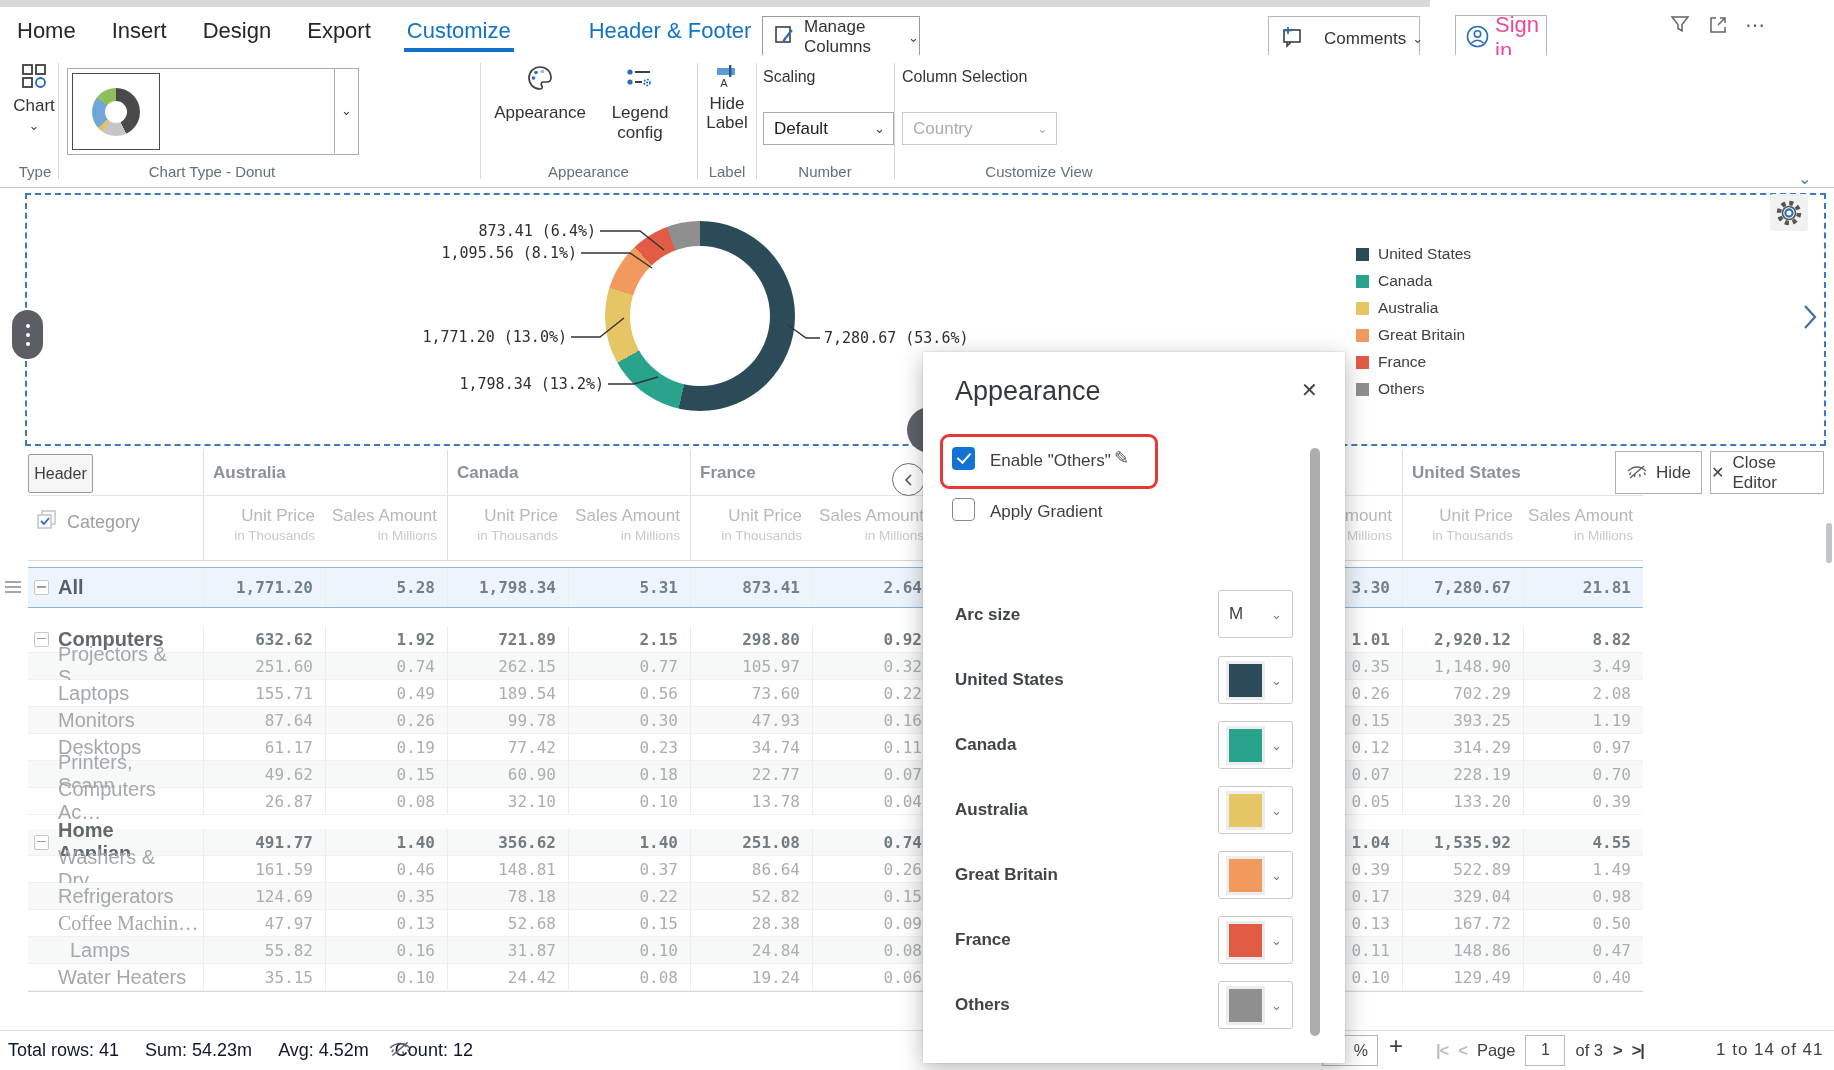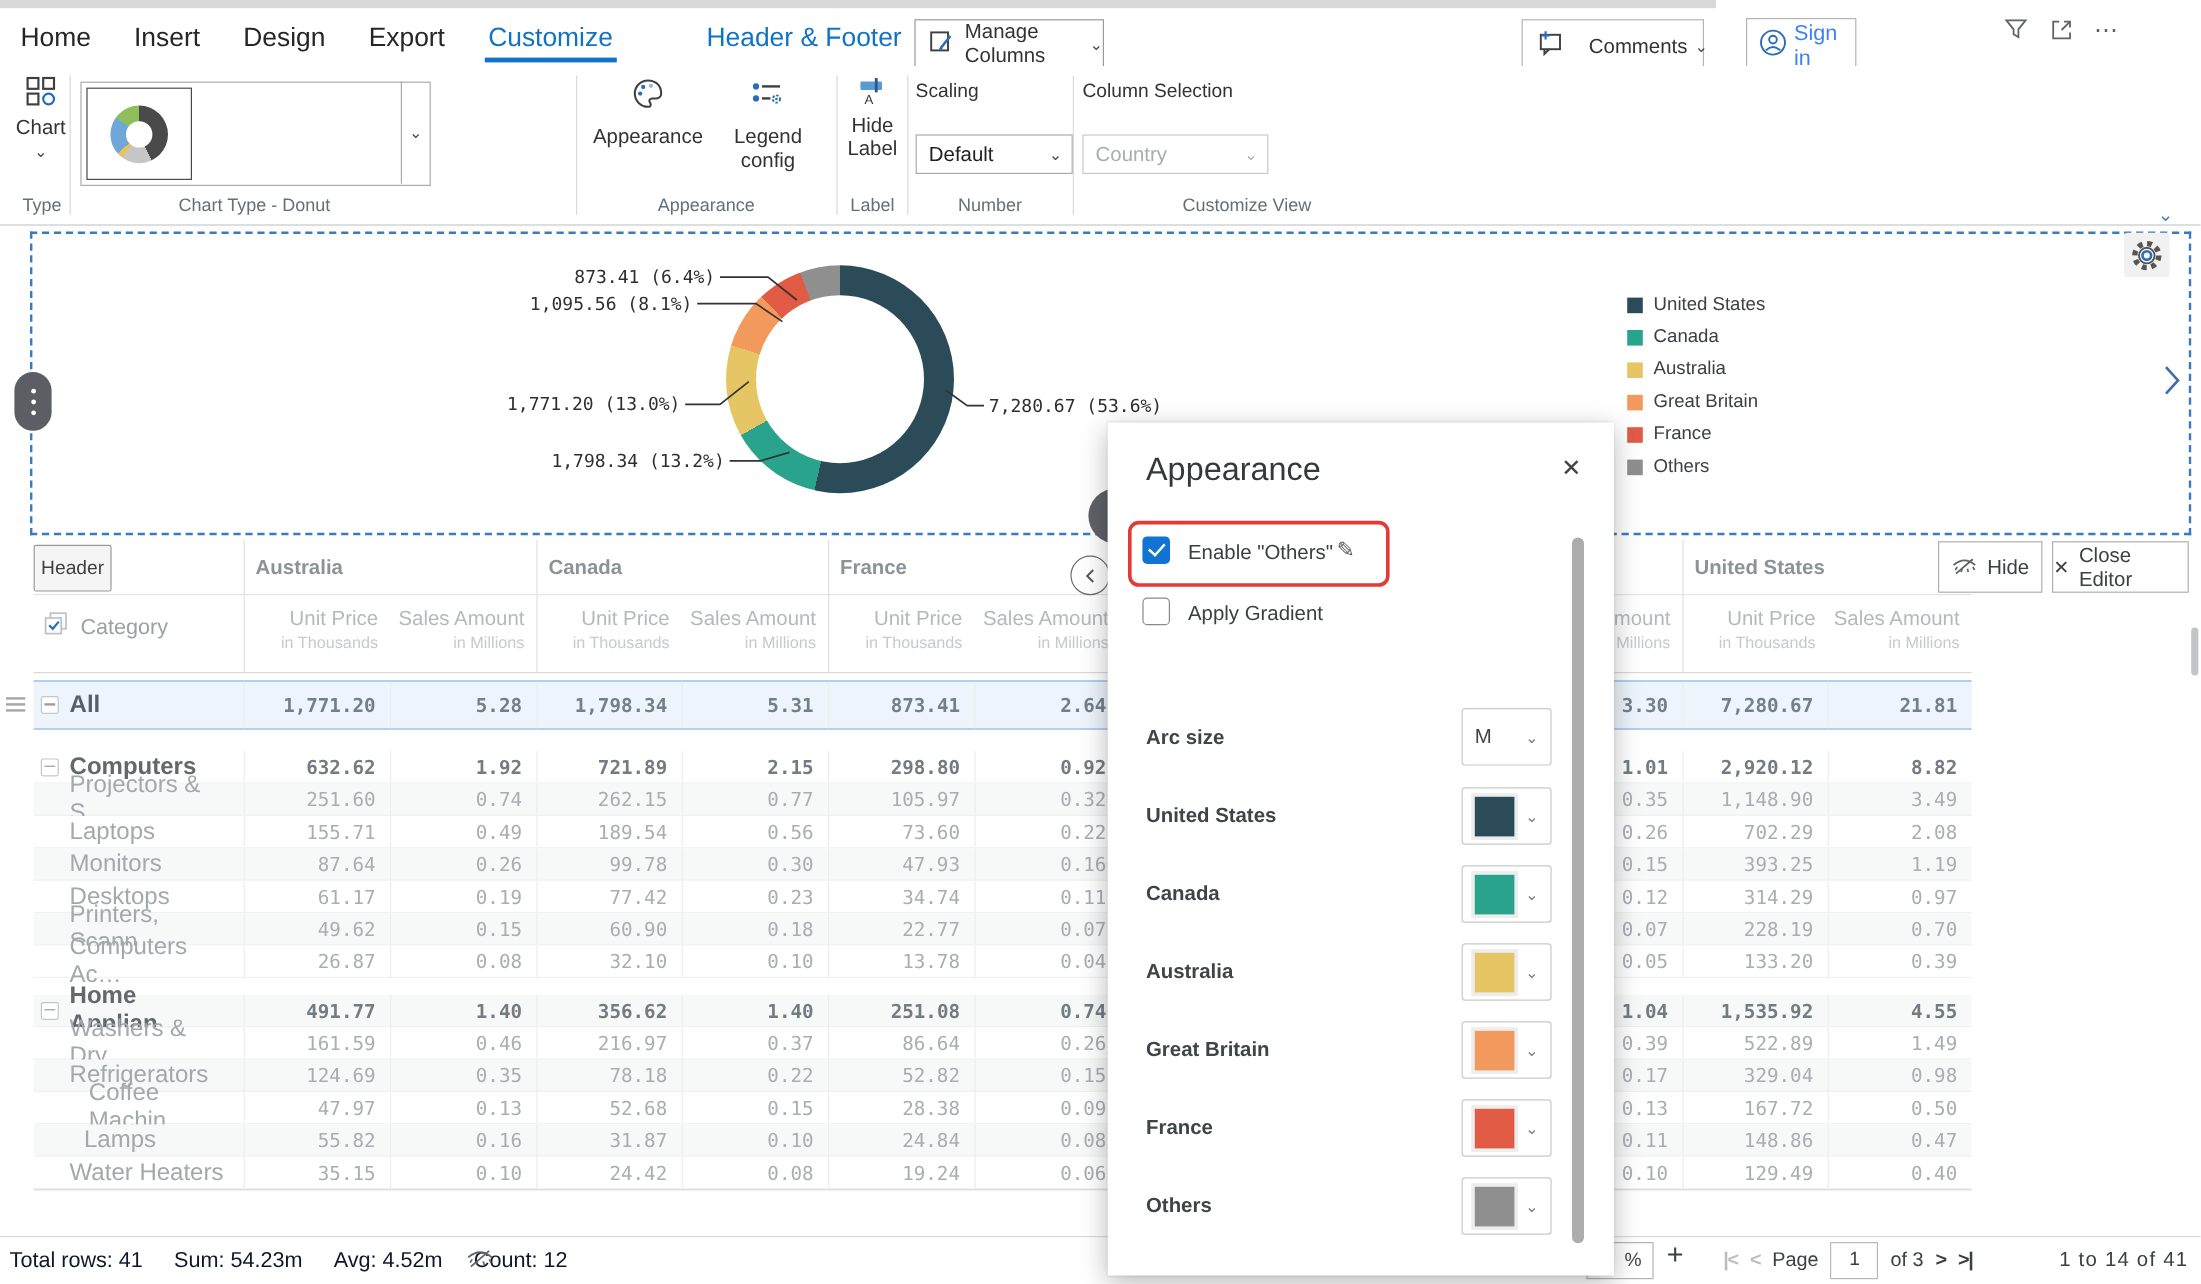--- a/index.html
+++ b/index.html
@@ -164,21 +164,21 @@
     </div>
 
     <div class="tool-btn" id="signin-btn">
       <span style="margin:0 6px 0 10px;">
         <svg width="23" height="23" viewBox="0 0 23 23">
             <circle cx="11.5" cy="11.5" r="10" fill="none" stroke="#2a6db8" stroke-width="1.6"></circle>
             <circle cx="11.5" cy="9" r="3.2" fill="none" stroke="#2a6db8" stroke-width="1.6"></circle>
             <path d="M5.5,18 Q11.5,12.5 17.5,18" fill="none" stroke="#2a6db8" stroke-width="1.6"></path>
           </svg>
       </span>
-      <span class="btn-label" style="color:#3b82f6;font-size:18px;">Sign in</span>
+      <span class="btn-label" style="color:#ec4899;font-size:22px;">Sign in</span>
     </div>
 
     <div class="abs" id="top-right-icons">
       <span class="tr-ico">
         <svg width="20" height="20" viewBox="0 0 20 20">
             <path d="M2,2 L18,2 L12,9.5 L12,16 L8,13.5 L8,9.5 Z" fill="none" stroke="#5f6368" stroke-width="1.5"></path>
           </svg>
       </span>
       <span class="tr-ico">
         <svg width="20" height="20" viewBox="0 0 20 20">
@@ -607,21 +607,21 @@
           <div class="body-vsep" style="left: 784px;"></div>
           <div class="body-vsep" style="left: 1374px;"></div>
           <div class="body-vsep" style="left: 1495px;"></div>
         </div>
         <div class="trow" style="background: rgb(255, 255, 255); border-bottom: 1px solid rgb(240, 240, 240); top: 409px; height: 27px;">
           <div class="cell" style="left: 0px; width: 175px; padding-left: 30px;">
             <span class="cat-label">Washers &amp; Dry…</span>
           </div>
           <div class="cell num" style="left: 175px; width: 122px;">161.59</div>
           <div class="cell num" style="left: 297px; width: 122px;">0.46</div>
-          <div class="cell num" style="left: 419px; width: 121px;">216.97</div>
+          <div class="cell num" style="left: 419px; width: 121px;">148.81</div>
           <div class="cell num" style="left: 540px; width: 122px;">0.37</div>
           <div class="cell num" style="left: 662px; width: 122px;">86.64</div>
           <div class="cell num" style="left: 784px; width: 122px;">0.26</div>
           <div class="cell num" style="left: 1252px; width: 122px;">0.39</div>
           <div class="cell num" style="left: 1374px; width: 121px;">522.89</div>
           <div class="cell num" style="left: 1495px; width: 120px;">1.49</div>
           <div class="body-vsep" style="left: 175px;"></div>
           <div class="body-vsep" style="left: 297px;"></div>
           <div class="body-vsep" style="left: 419px;"></div>
           <div class="body-vsep" style="left: 540px;"></div>
@@ -646,21 +646,21 @@
           <div class="body-vsep" style="left: 175px;"></div>
           <div class="body-vsep" style="left: 297px;"></div>
           <div class="body-vsep" style="left: 419px;"></div>
           <div class="body-vsep" style="left: 540px;"></div>
           <div class="body-vsep" style="left: 662px;"></div>
           <div class="body-vsep" style="left: 784px;"></div>
           <div class="body-vsep" style="left: 1374px;"></div>
           <div class="body-vsep" style="left: 1495px;"></div>
         </div>
         <div class="trow" style="background: rgb(255, 255, 255); border-bottom: 1px solid rgb(240, 240, 240); top: 463px; height: 27px;">
-          <div class="cell" style="left: 16px; width: 175px; padding-left: 30px;">
+          <div class="cell" style="left: 0px; width: 175px; padding-left: 30px; font-family: Liberation Serif, serif;">
             <span class="cat-label">Coffee Machin…</span>
           </div>
           <div class="cell num" style="left: 175px; width: 122px;">47.97</div>
           <div class="cell num" style="left: 297px; width: 122px;">0.13</div>
           <div class="cell num" style="left: 419px; width: 121px;">52.68</div>
           <div class="cell num" style="left: 540px; width: 122px;">0.15</div>
           <div class="cell num" style="left: 662px; width: 122px;">28.38</div>
           <div class="cell num" style="left: 784px; width: 122px;">0.09</div>
           <div class="cell num" style="left: 1252px; width: 122px;">0.13</div>
           <div class="cell num" style="left: 1374px; width: 121px;">167.72</div>

